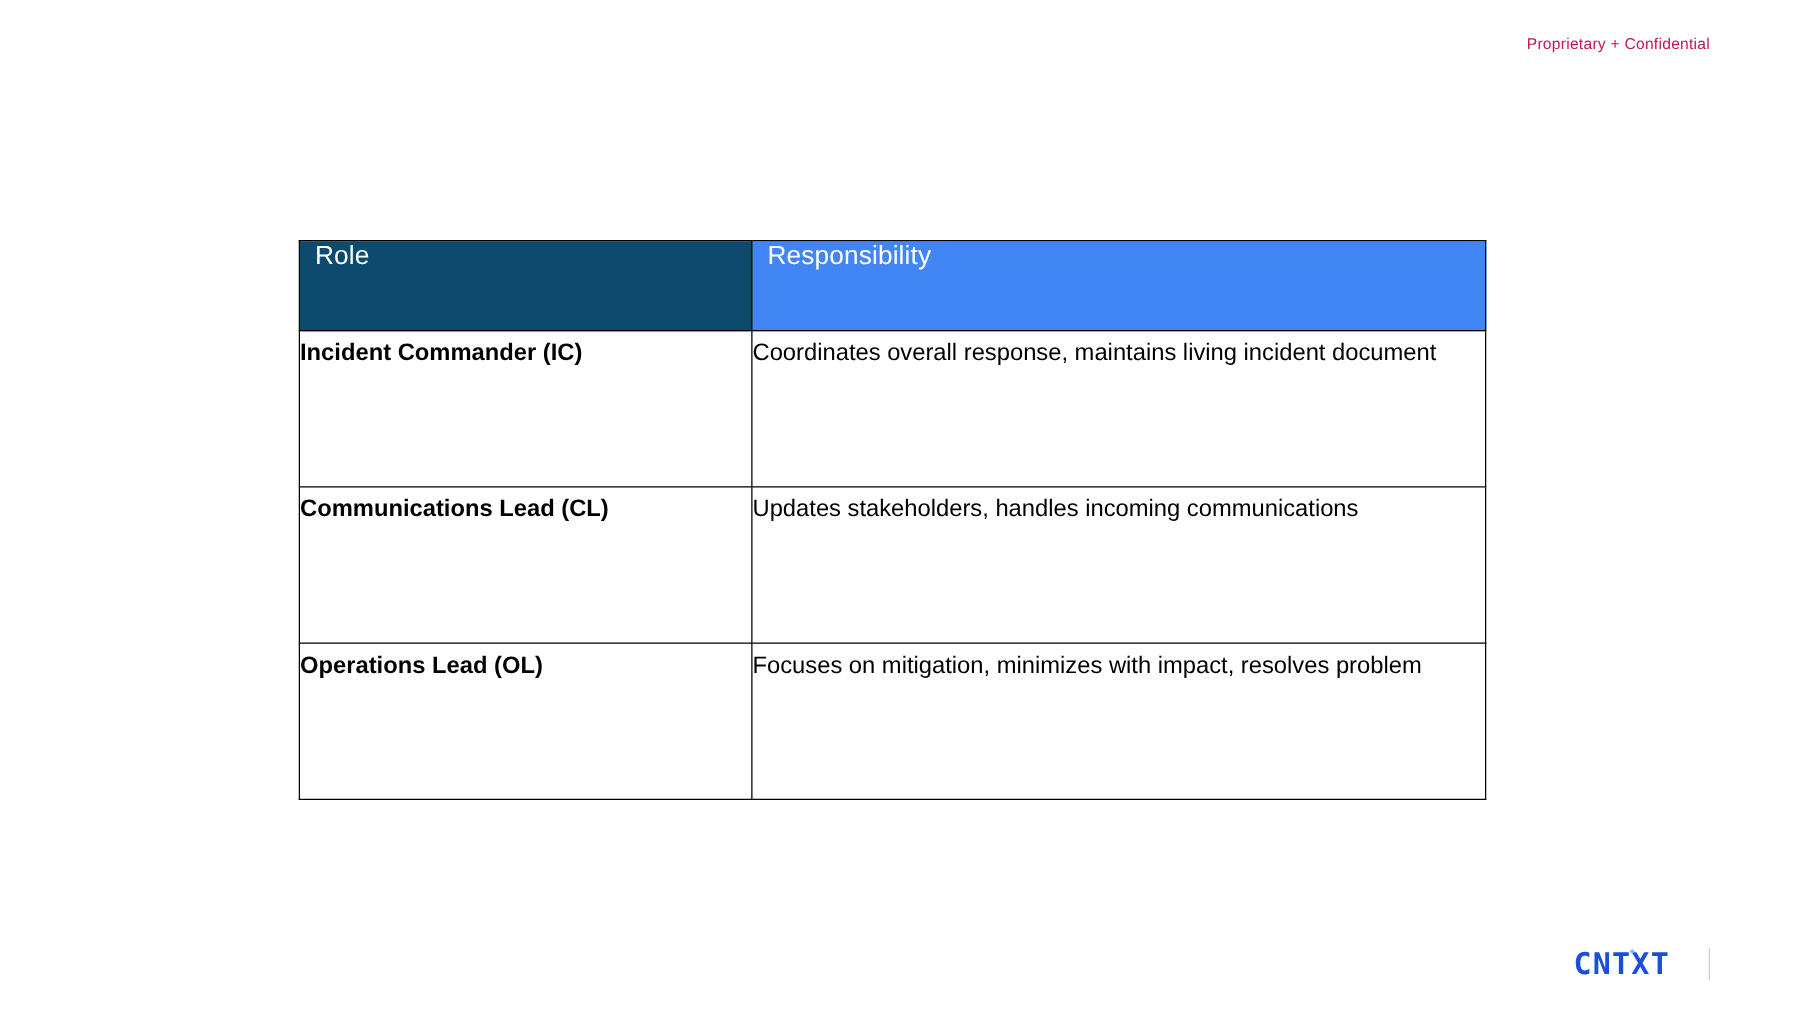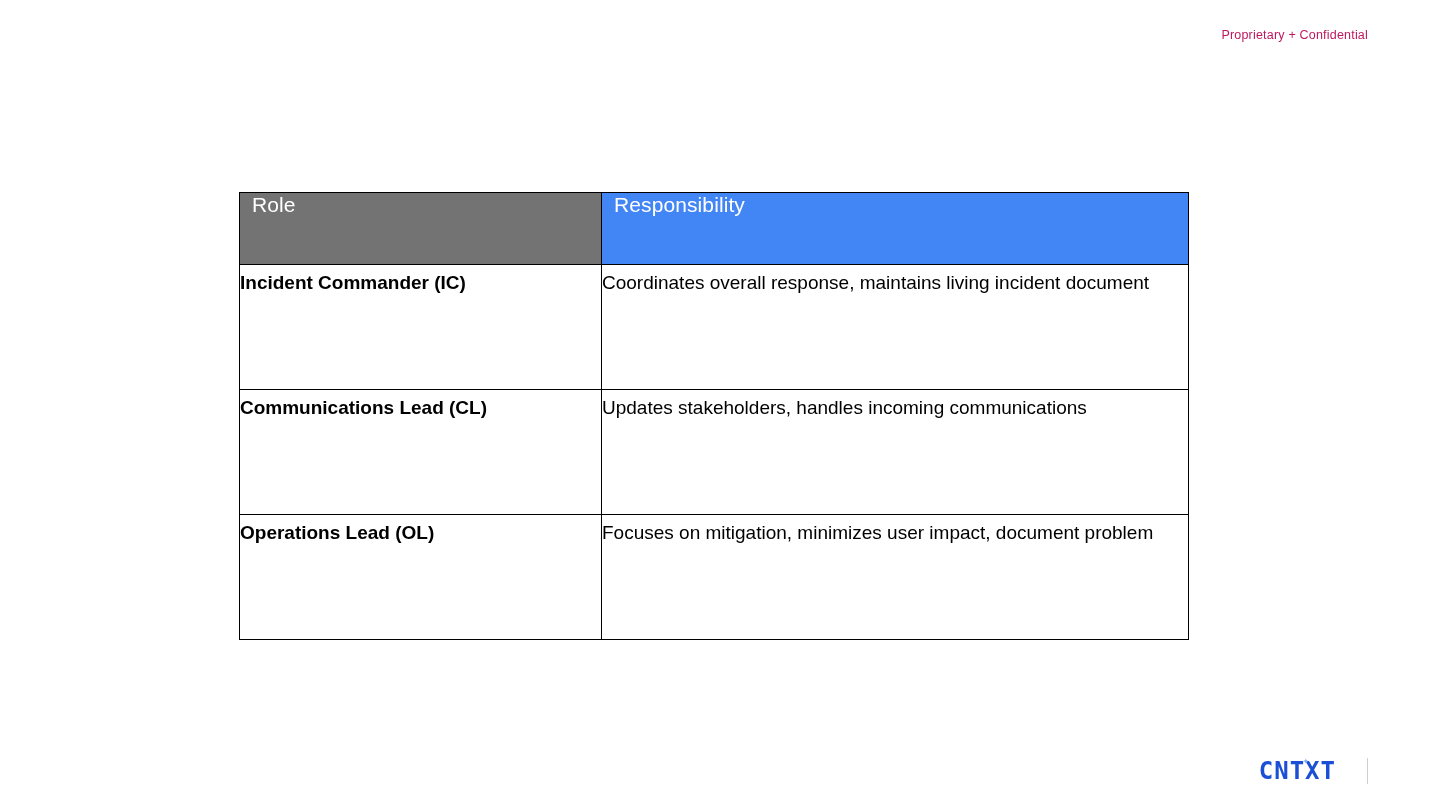--- a/index.html
+++ b/index.html
@@ -73,21 +73,21 @@
     font-size: 21px;
     font-weight: normal;
     text-align: left;
     letter-spacing: 0.1px;
   }
   th.head .head-inner {
     padding-left: 12px;
     display: block;
   }
   th.head-role {
-    background: #737373;
+    background: #0c4a6e;
   }
   th.head-resp {
     background: #4285f4;
     border-left: 4px solid #ffffff;
   }
 
   td.cell {
     font-size: 19px;
     line-height: 1.9;
     padding: 8px 11px 8px 11px;
@@ -180,21 +180,21 @@
         <tr class="r1">
           <td class="cell role-cell">Incident Commander (IC)</td>
           <td class="cell resp-cell">Coordinates overall response, maintains living incident document</td>
         </tr>
         <tr class="r2">
           <td class="cell role-cell">Communications Lead (CL)</td>
           <td class="cell resp-cell">Updates stakeholders, handles incoming communications</td>
         </tr>
         <tr class="r3">
           <td class="cell role-cell">Operations Lead (OL)</td>
-          <td class="cell resp-cell">Focuses on mitigation, minimizes user impact, document problem</td>
+          <td class="cell resp-cell">Focuses on mitigation, minimizes with impact, resolves problem</td>
         </tr>
       </tbody>
     </table>
   </div>
 
   <div class="footer-logos">
     <div class="cntxt-logo">
       <span>CNTXT</span>
       <span class="sparkle">✦</span>
     </div>

